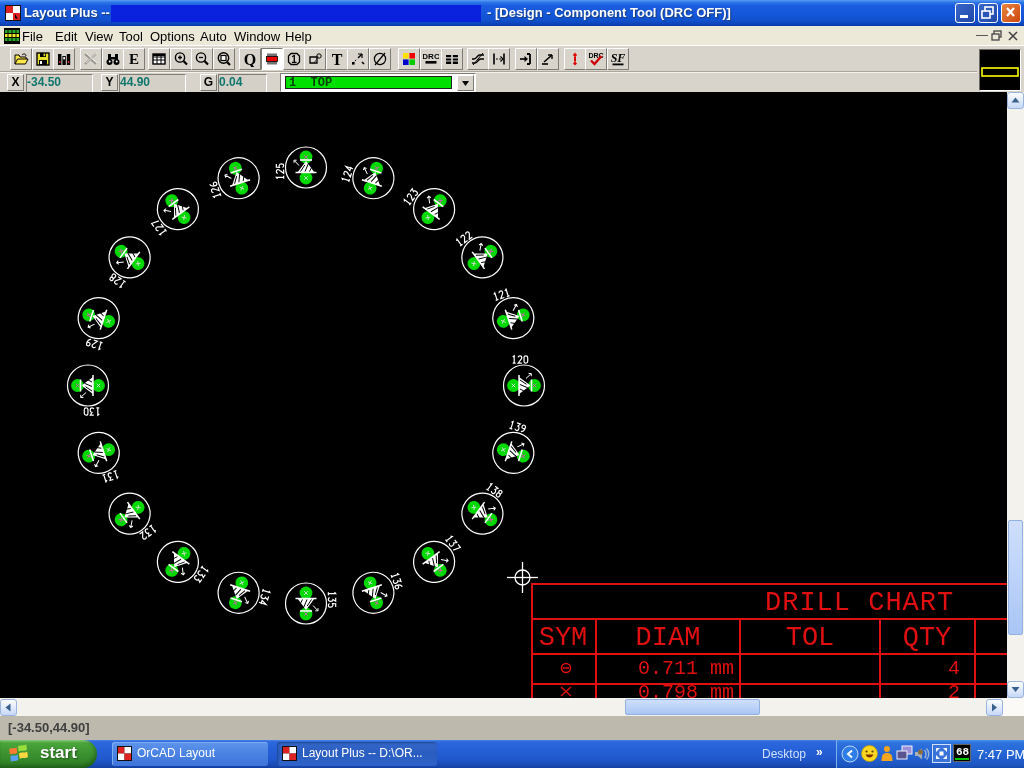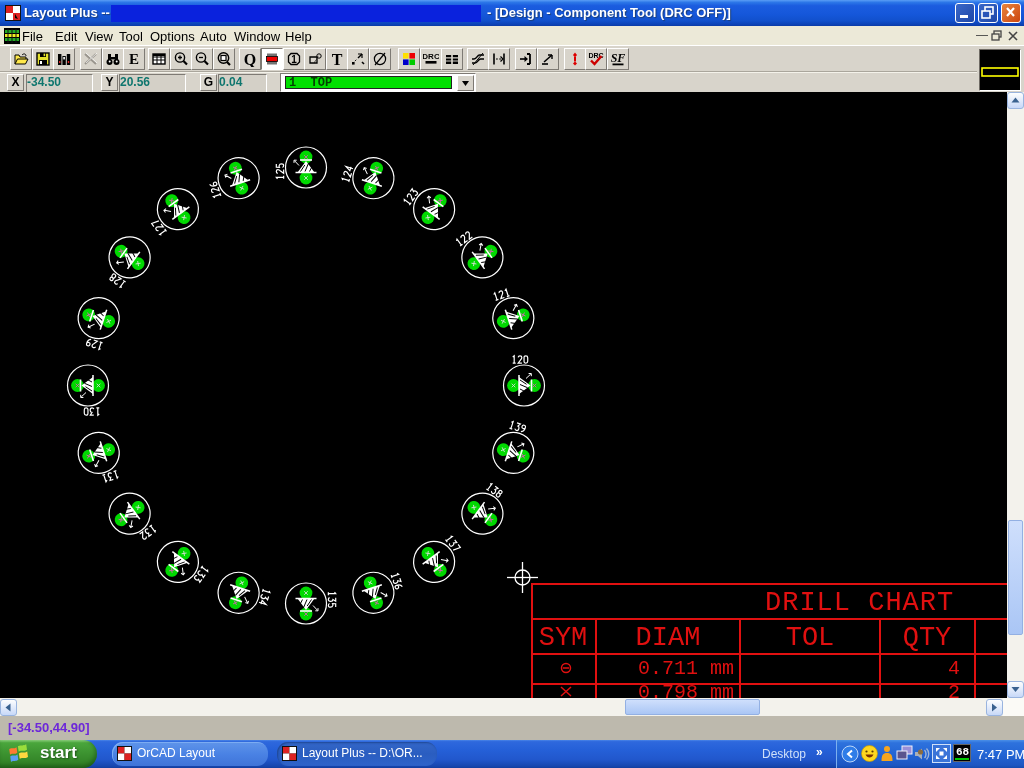--- a/index.html
+++ b/index.html
@@ -20,24 +20,24 @@
 
 .cbtn{position:absolute;top:28px;width:17px;height:17px;background:#d8d4cb;border-top:1px solid #fff;border-left:1px solid #fff;border-right:1px solid #7e7a74;border-bottom:1px solid #7e7a74;font-weight:bold;font-size:12px;text-align:center;line-height:15px}
 .cfld{position:absolute;top:28px;height:19px;background:#d4d0c7;border-top:1.5px solid #7e7a74;border-left:1.5px solid #7e7a74;border-right:1px solid #fff;border-bottom:1px solid #fff;font-weight:bold;font-size:12px;line-height:14px;color:#0f766e}
 
 #canvas{left:0;top:92px;width:1007px;height:606px;background:#000;overflow:hidden}
 
 .sb{background:#f3f2ec}
 .sarrow{position:absolute;width:17px;height:17px;background:linear-gradient(180deg,#fdfefe,#c7d8f8);border:1px solid #99b4df;border-radius:3px}
 .sthumb{position:absolute;background:linear-gradient(180deg,#cfdffc,#aac6f5);border:1px solid #93b0e3;border-radius:2px}
 
-#status{left:0;top:716px;width:1024px;height:24px;background:#bdb9ad;font-weight:bold;font-size:13px;color:#6d28d9;line-height:24px}
+#status{left:0;top:716px;width:1024px;height:24px;background:#bdb9ad;font-weight:bold;font-size:13px;color:#404040;line-height:24px}
 
 #taskbar{left:0;top:740px;width:1024px;height:28px;background:linear-gradient(180deg,#4a85e8 0%,#2e68dd 6%,#2560d8 35%,#2157cc 70%,#1747af 93%,#123d9e 100%)}
-.task{position:absolute;top:2px;height:24px;border-radius:11px;color:#fff;font-size:12px}
+.task{position:absolute;top:2px;height:24px;border-radius:3px;color:#fff;font-size:12px}
 </style></head>
 <body>
 <div id="root">
 
 <div id="menubar" class="abs">
  <svg class="abs" style="left:4px;top:2px" width="16" height="16">
         <rect width="16" height="16" fill="#000"></rect>
         <rect x="1" y="2" width="14" height="3" fill="#2a2"></rect>
         <rect x="1" y="6" width="14" height="3" fill="#ee2"></rect>
         <rect x="1" y="10" width="14" height="3" fill="#2a2"></rect>
@@ -270,21 +270,21 @@
       </div>
       <div class="tbtn" style="left:606.5px">
         <svg width="16" height="16">
           <text x="8" y="11" text-anchor="middle" font-family="Liberation Serif" font-weight="bold" font-style="italic" font-size="12px" fill="#000">SF</text>
           <rect x="2.5" y="12.5" width="11" height="1.8" fill="#000"></rect>
         </svg>
       </div>
  <div class="cbtn" style="left:7px">X</div>
       <div class="cfld" style="left:26px;width:67px">-34.50</div>
  <div class="cbtn" style="left:101px">Y</div>
-      <div class="cfld" style="left:119px;width:67px">20.56</div>
+      <div class="cfld" style="left:119px;width:67px">44.90</div>
  <div class="cbtn" style="left:200px">G</div>
       <div class="cfld" style="left:218px;width:49px">0.04</div>
  <div class="abs" style="left:280px;top:27px;width:196px;height:19px;background:#fff;border-top:1.5px solid #7e7a74;border-left:1.5px solid #7e7a74;border-right:1px solid #fff;border-bottom:1px solid #fff"></div>
  <div class="abs" style="left:285px;top:30px;width:167px;height:13px;background:#00e000;border:1px solid #222;font-family:'Liberation Mono',monospace;font-size:12px;line-height:12px;color:#004000;font-weight:bold;padding-left:3px">1&nbsp;&nbsp;TOP</div>
  <div class="abs" style="left:457px;top:29px;width:17px;height:16px;background:#d8d4cb;border-top:1px solid #fff;border-left:1px solid #fff;border-right:1px solid #7e7a74;border-bottom:1px solid #7e7a74"><svg width="15" height="14">
           <path d="M4 5 L11 5 L7.5 10 Z" fill="#000"></path>
         </svg></div>
  <div class="abs" style="left:0px;top:24.5px;width:977px;height:2px;border-top:1px solid #aaa69c;border-bottom:1px solid #f4f2ea"></div>
  <div class="abs" style="left:979px;top:3px;width:42px;height:42px;background:#000;border-top:1.5px solid #6e6a64;border-left:1.5px solid #6e6a64;border-right:1.5px solid #fff;border-bottom:1.5px solid #fff"></div>
  <svg class="abs" style="left:979px;top:3px" width="42" height="42">

